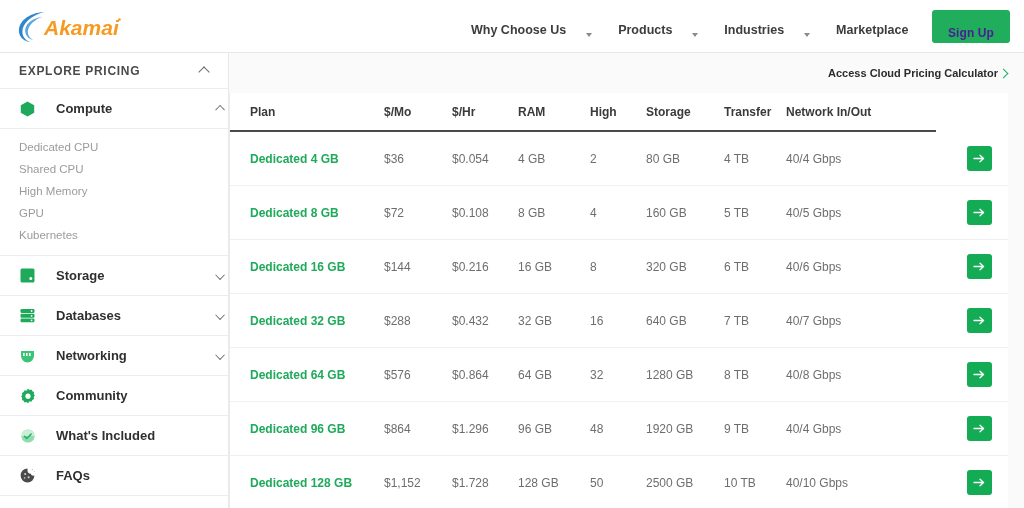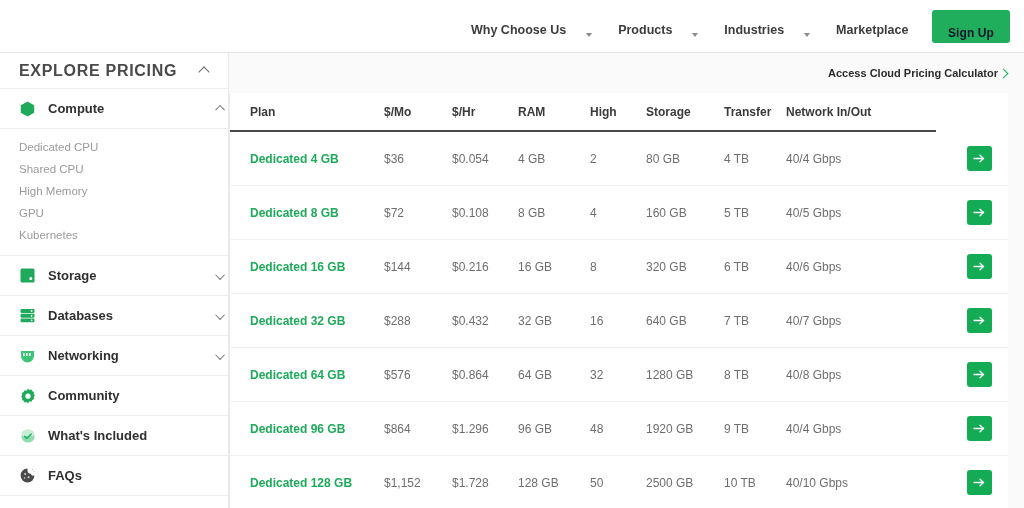--- a/index.html
+++ b/index.html
@@ -36,52 +36,52 @@
     content: ""; position: absolute; left: 12px; right: 12px; bottom: 14px;
     height: 2.5px; background: #19ad5b; border-radius: 2px;
   }
   .caret {
     width: 0; height: 0; border-left: 3.5px solid transparent;
     border-right: 3.5px solid transparent; border-top: 4px solid #8a8a8a;
     margin-top: 2px;
   }
   .signup {
     position: absolute; right: 14px; top: 10px;
-    background: #20ae5c; color: #0f172a; font-size: 12px; font-weight: 700;
+    background: #20ae5c; color: #4c1d95; font-size: 12px; font-weight: 700;
     border: none; border-radius: 3px; padding: 16px 16px; height: 33px;
     cursor: pointer; letter-spacing: .1px;
   }
 
   
   .body-wrap { display: flex; height: 455px; }
 
   
   .sidebar {
     width: 237px; background: #ffffff; border-right: 1px solid #e8e8e8;
     height: 455px; overflow: hidden;
   }
   .sb-head {
     height: 36px; display: flex; align-items: center; justify-content: space-between;
     padding: 0 18px 0 19px; border-bottom: 1px solid #ededed; cursor: pointer;
   }
   .sb-head-label {
-    font-size: 16px; font-weight: 700; letter-spacing: .7px; color: #4a4a4a;
+    font-size: 12px; font-weight: 700; letter-spacing: .7px; color: #4a4a4a;
   }
   .chev { width: 11px; height: 11px; position: relative; }
   .chev::before {
     content: ""; position: absolute; left: 1px; top: 3px;
     width: 7px; height: 7px; border-left: 1.6px solid #6b6b6b; border-top: 1.6px solid #6b6b6b;
     transform: rotate(45deg);
   }
   .chev.down::before { transform: rotate(225deg); top: 1px; }
   .chev.sm { transform: scale(.85); }
 
   .sb-group-head {
     height: 40px; display: flex; align-items: center; padding: 0 2px 0 19px;
-    border-bottom: 1px solid #ededed; cursor: pointer; gap: 12px;
+    border-bottom: 1px solid #ededed; cursor: pointer; gap: 20px;
   }
   .sb-group-head .gname {
     font-size: 13px; font-weight: 700; color: #2f2f2f; flex: 1;
   }
   .sb-icon { width: 17px; height: 17px; display: flex; align-items: center; justify-content: center; }
 
   .sb-sub { padding: 7px 0 9px 0; border-bottom: 1px solid #ededed; background: #fff; }
   .sb-sub-item {
     font-size: 11.5px; color: #9b9b9b; padding: 5px 0 5px 19px; cursor: pointer;
   }
@@ -138,20 +138,28 @@
   .col-tra { width: 62px; }
   .col-net { width: 150px; }
   .col-act { width: 72px; }
 </style>
 </head>
 <body>
 
 <div class="page">
 
   <div class="topnav">
+    <div class="logo">
+      <svg width="112" height="34" viewBox="0 0 112 34" aria-hidden="true">
+        <path d="M28 3 C12 4 2 13 3 23 C3.6 29 9 32.5 14 33 C9.4 31.2 6.6 27.6 6.4 23.2 C6 14.8 15 6.4 28 3 Z" fill="#2f86cc"></path>
+        <path d="M27 7.5 C15 9.4 8.6 15.8 9.2 22.6 C9.6 26.8 13 30 17 31 C13.6 29 11.8 26.2 11.8 23 C11.8 16.8 18 10.6 27 7.5 Z" fill="#59a7dd"></path>
+        <text x="28" y="26" font-family="'Liberation Sans',sans-serif" font-size="21" font-weight="bold" font-style="italic" fill="#f59b23">Akamai</text>
+        <circle cx="103.5" cy="10.5" r="1.3" fill="#f59b23"></circle>
+      </svg>
+    </div>
 
     <div class="navlinks">
       <div class="navitem">
         <span>Why Choose Us</span>
         <span class="caret"></span>
       </div>
       <div class="navitem">
         <span>Products</span>
         <span class="caret"></span>
       </div>

